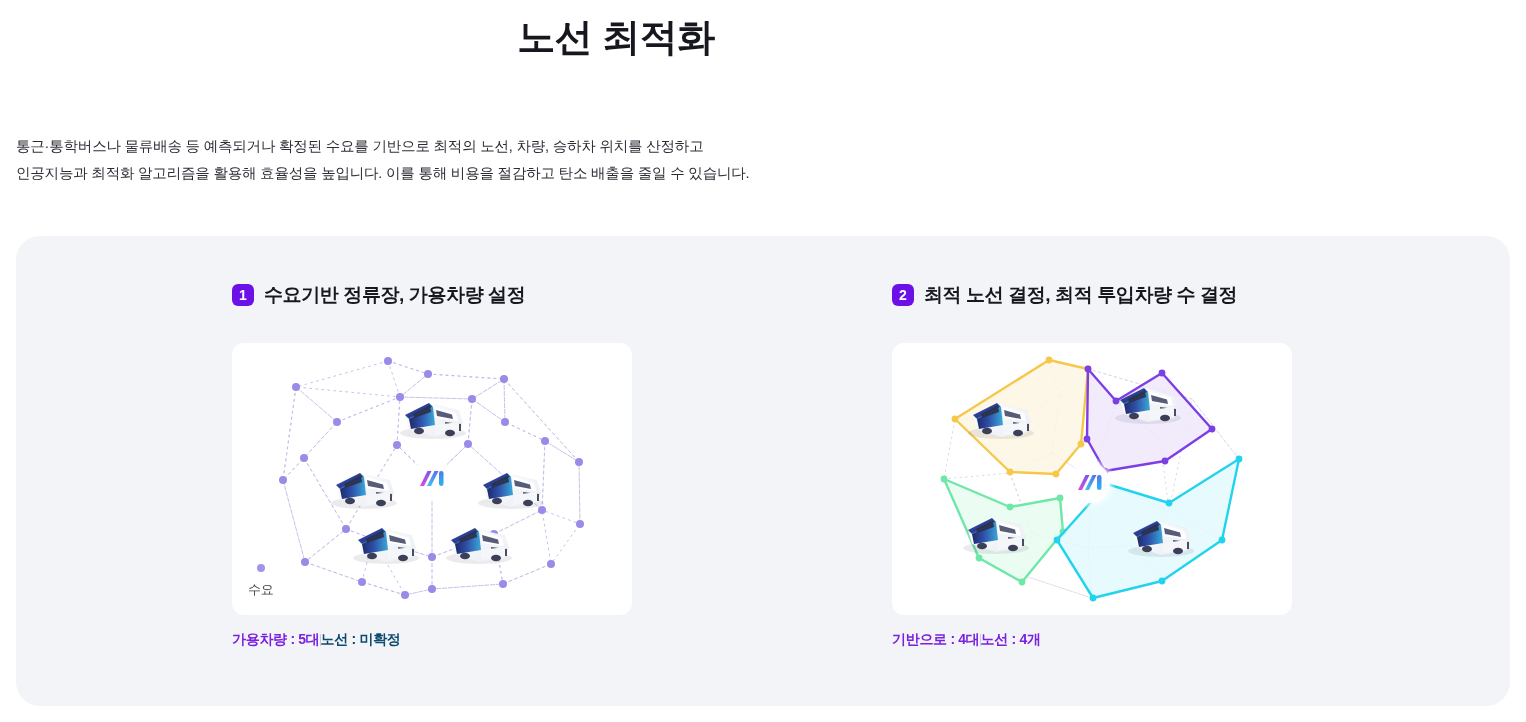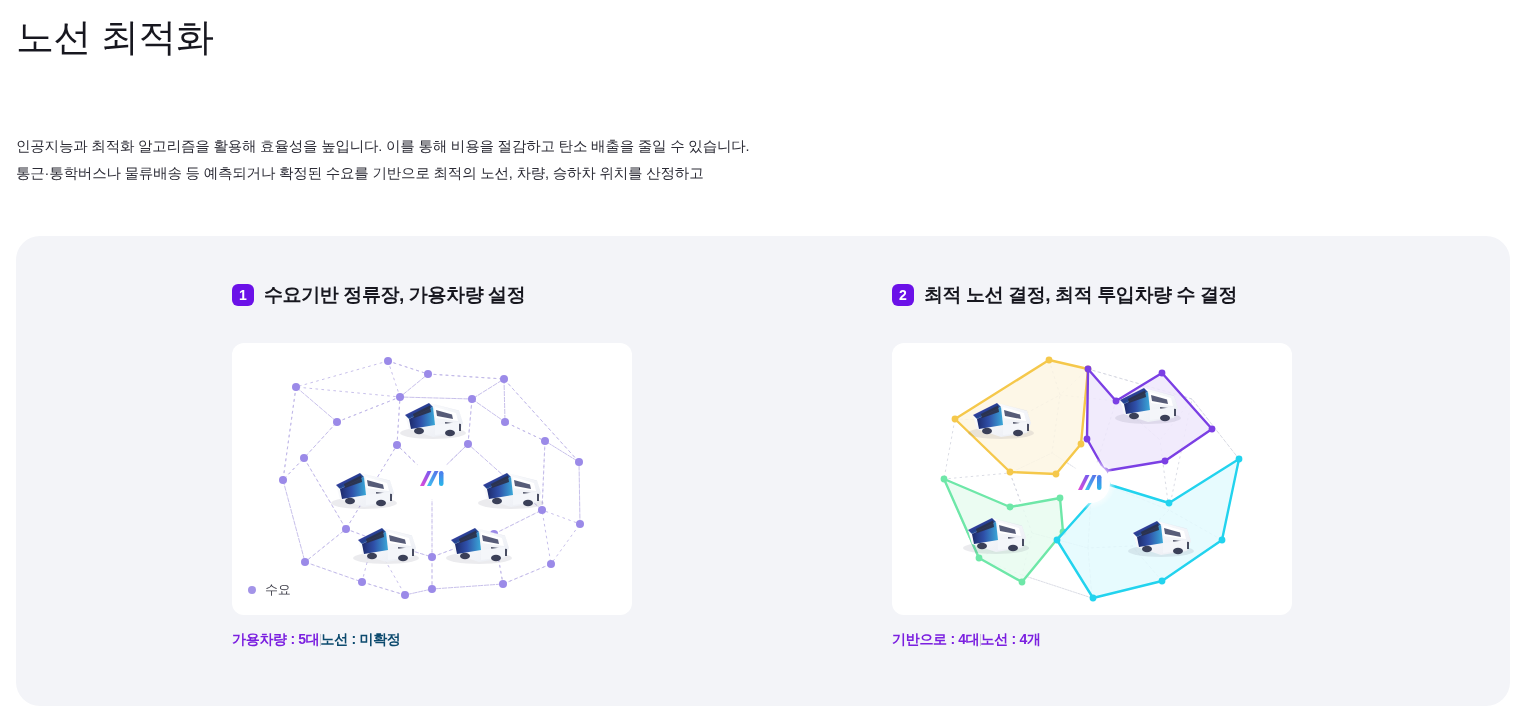--- a/index.html
+++ b/index.html
@@ -8,22 +8,22 @@
     background:#ffffff;
     font-family:"Liberation Sans","DejaVu Sans",sans-serif;
     color:#1b1b25;
     overflow:hidden;
   }
   .page{position:relative;width:1526px;height:722px;}
 
   
   .hdr{position:absolute;left:16px;top:14px;width:1200px;}
   .hdr-title{
-    font-size:38px;line-height:46px;font-weight:400;
-    letter-spacing:-0.5px;color:#17171f;margin:0;
+    font-size:38px;line-height:46px;font-weight:700;
+    letter-spacing:-0.5px;color:#17171f;margin:0;text-align:center;
   }
   .hdr-sub{
     font-size:22px;line-height:30px;font-weight:700;
     letter-spacing:-0.2px;color:#17171f;margin:6px 0 0 0;
   }
   .hdr-desc{
     position:absolute;left:16px;top:133px;
     font-size:14.5px;line-height:27px;color:#2c2c36;
     letter-spacing:-0.2px;
   }
@@ -64,21 +64,21 @@
     position:absolute;top:107px;left:0;
     width:400px;height:272px;
     background:#ffffff;border-radius:12px;
     overflow:hidden;
   }
   .card svg{display:block;width:400px;height:272px;}
 
   
   .legend{
     position:absolute;left:16px;bottom:16px;
-    display:flex;align-items:center;gap:9px;
+    display:flex;align-items:center;gap:9px;flex-direction:column;
   }
   .legend-dot{
     width:8px;height:8px;border-radius:50%;
     background:#a394e8;display:block;
   }
   .legend-label{font-size:13px;color:#3a3a45;letter-spacing:-0.3px;}
 
   
   .caption{
     position:absolute;top:395px;left:0;
@@ -105,22 +105,22 @@
 </style>
 </head>
 <body>
 
 <div class="page">
 
   <div class="hdr">
     <h1 class="hdr-title">노선 최적화</h1>
   </div>
   <div class="hdr-desc">
+    <span>통근·통학버스나 물류배송 등 예측되거나 확정된 수요를 기반으로 최적의 노선, 차량, 승하차 위치를 산정하고</span>
     <span>인공지능과 최적화 알고리즘을 활용해 효율성을 높입니다. 이를 통해 비용을 절감하고 탄소 배출을 줄일 수 있습니다.</span>
-    <span>통근·통학버스나 물류배송 등 예측되거나 확정된 수요를 기반으로 최적의 노선, 차량, 승하차 위치를 산정하고</span>
   </div>
 
   <div class="panel">
     <div class="cols">
 
       <div class="col col-1">
         <div class="step-head">
           <div class="badge">1</div>
           <div class="step-title">수요기반 정류장, 가용차량 설정</div>
         </div>

